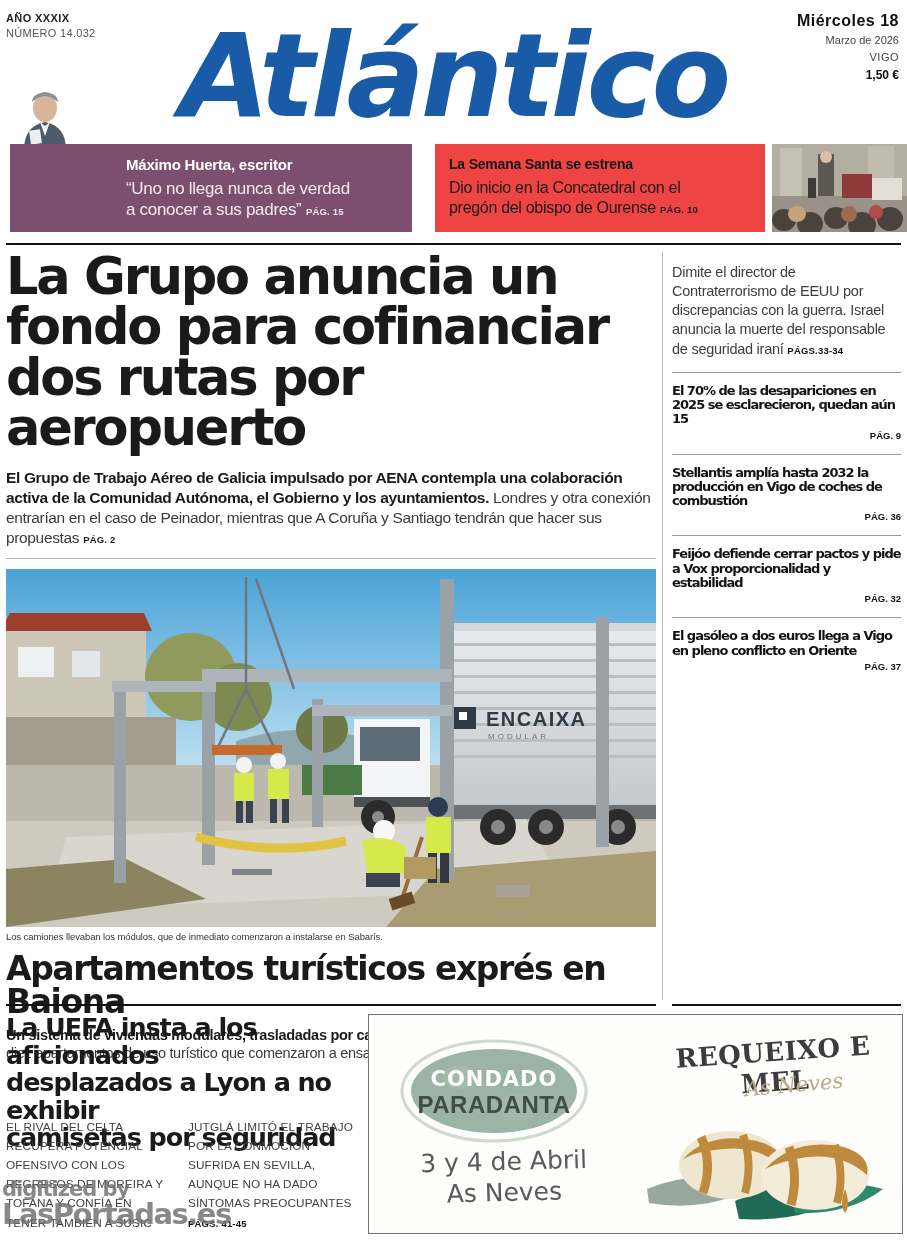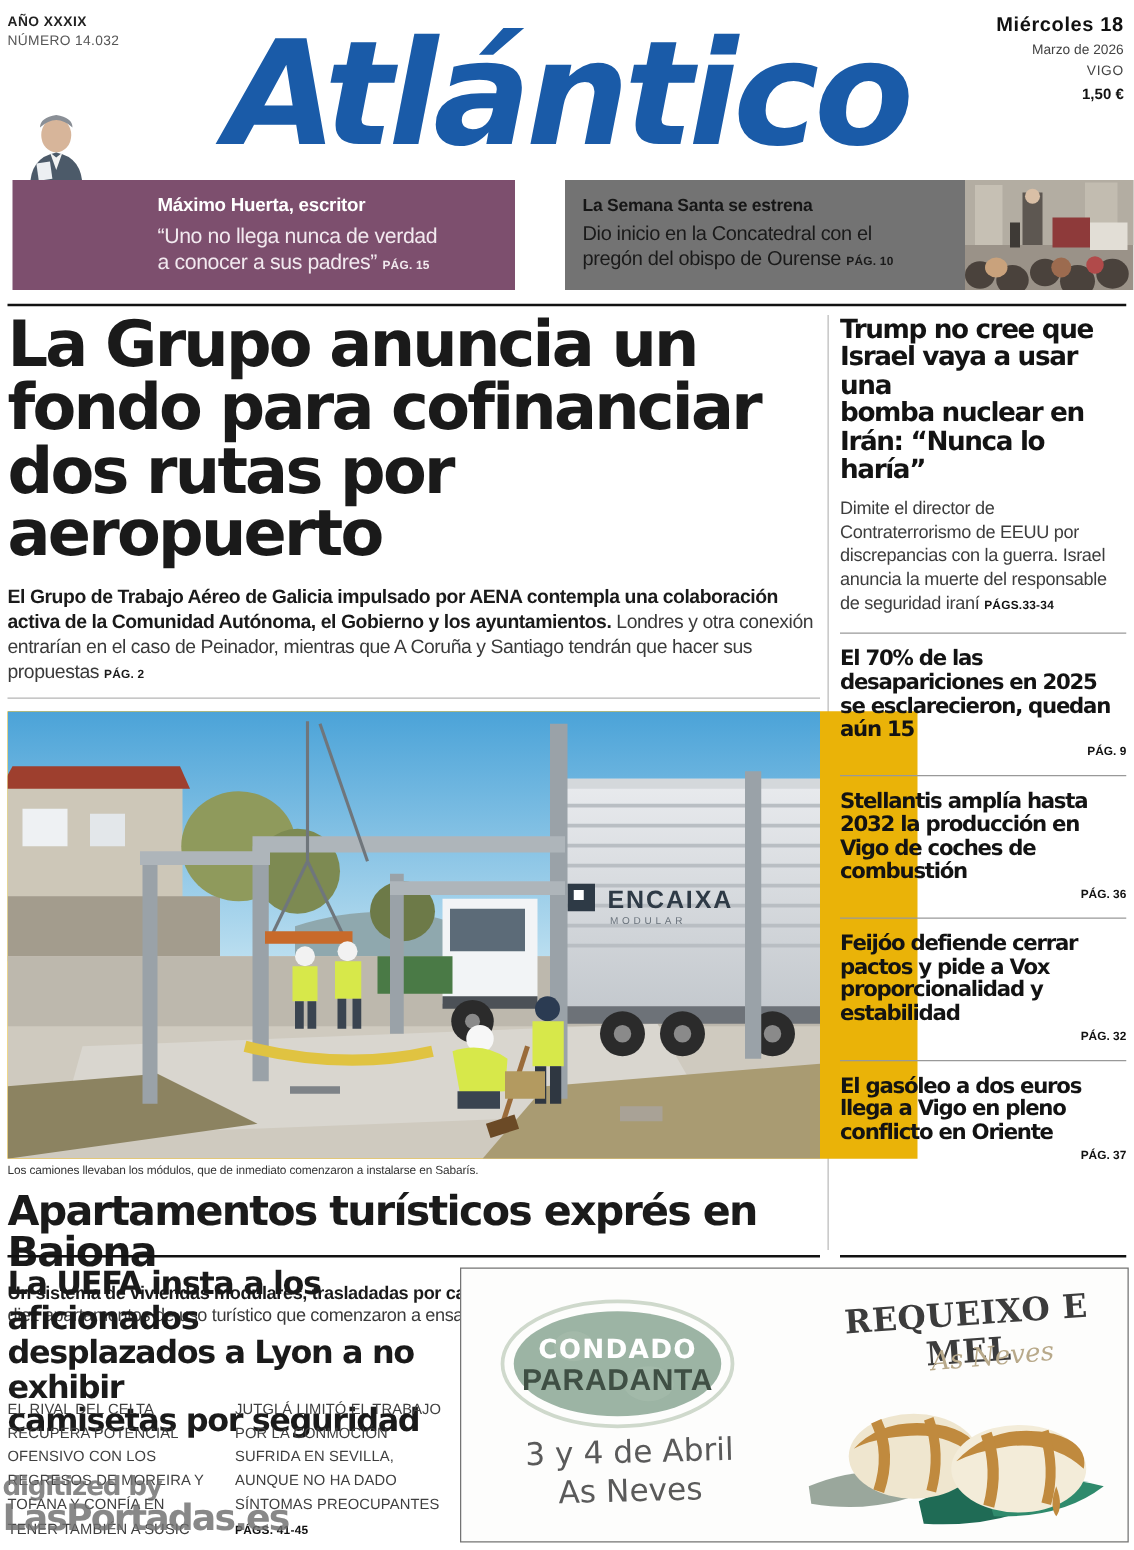--- a/index.html
+++ b/index.html
@@ -35,21 +35,21 @@
     position:absolute;left:14px;top:88px;width:62px;height:62px;
     overflow:hidden;
   }
 
   
   .promostrip{position:relative;height:92px;margin-top:4px;padding-left:28px;}
   .promo{position:absolute;top:0;height:88px;box-sizing:border-box;}
   .promo-purple{left:10px;width:402px;background:#7d4f6e;padding:12px 10px 10px 116px;}
   .promo-purple .p-kicker{color:#ffffff;font-weight:bold;font-size:15px;letter-spacing:-.2px;}
   .promo-purple .p-text{color:#f2e9ef;font-size:17px;line-height:1.22;margin-top:6px;letter-spacing:-.3px;}
-  .promo-yellow{left:452px;width:330px;background:#737373;padding:12px 10px 10px 14px;}
+  .promo-yellow{left:435px;width:330px;background:#ef4444;padding:12px 10px 10px 14px;}
   .promo-yellow .p-kicker{color:#161616;font-weight:bold;font-size:14px;letter-spacing:-.2px;}
   .promo-yellow .p-text{color:#1a1a1a;font-size:16px;line-height:1.22;margin-top:6px;letter-spacing:-.3px;}
   .pag{font-size:9.5px;font-weight:bold;letter-spacing:.2px;white-space:nowrap;}
 
   .promo-photo{position:absolute;left:772px;top:0;width:135px;height:88px;overflow:hidden;}
 
   .rule-thick{position:absolute;left:6px;right:6px;height:2px;background:#111;}
 
   
   .maincol{position:absolute;left:6px;top:252px;width:650px;}
@@ -61,21 +61,21 @@
     font-weight:bold;font-size:51px;line-height:.99;
     letter-spacing:-2.2px;color:#1a1a1a;margin:0;
   }
   .lead-deck{font-size:15.5px;line-height:1.3;margin-top:14px;letter-spacing:-.35px;color:#1a1a1a;}
   .lead-deck b{font-weight:bold;}
   .lead-deck .light{color:#3a3a3a;}
 
   .hr-main{height:1px;background:#b5b5b5;margin:9px 0 0 0;}
 
   
-  .photo-main{position:relative;width:728px;height:358px;margin-top:10px;overflow:hidden;background:#eab308;}
+  .photo-main{position:relative;width:650px;height:358px;margin-top:10px;overflow:hidden;background:#f9a8d4;}
   .photo-cap{font-size:9.5px;color:#333;margin-top:4px;letter-spacing:-.1px;}
 
   .baiona-head{
     font-family:"DejaVu Sans", sans-serif;
     font-weight:bold;font-size:33px;line-height:1.02;
     letter-spacing:-1.4px;margin-top:10px;color:#1a1a1a;
   }
   .baiona-deck{font-size:14.5px;line-height:1.28;margin-top:7px;letter-spacing:-.3px;}
   .baiona-deck .light{color:#3a3a3a;}
 
@@ -84,21 +84,21 @@
     font-family:"DejaVu Sans", sans-serif;
     font-weight:bold;font-size:21px;line-height:1.07;
     letter-spacing:-1.1px;color:#131313;margin:0;
   }
   .side-body{font-size:14.5px;line-height:1.32;color:#3d3d3d;margin-top:11px;letter-spacing:-.25px;}
   .side-body .pag{color:#111;}
   .side-sep{height:1px;background:#999;margin:13px 0 11px 0;}
   .brief{margin-bottom:0;}
   .brief-head{
     font-family:"DejaVu Sans", sans-serif;
-    font-weight:bold;font-size:17px;line-height:1.1;
+    font-weight:bold;font-size:13px;line-height:1.1;
     letter-spacing:-1px;color:#131313;
   }
   .brief-pag{text-align:right;font-size:9.5px;font-weight:bold;margin-top:3px;color:#111;}
 
   
   .botrule{position:absolute;left:6px;top:1004px;width:650px;height:2px;background:#111;}
   .botrule2{position:absolute;left:672px;top:1004px;width:229px;height:2px;background:#111;}
   .uefa{position:absolute;left:6px;top:1014px;width:348px;}
   .uefa-head{
     font-family:"DejaVu Sans", sans-serif;
@@ -359,26 +359,20 @@
 
     <div class="baiona-head">Apartamentos turísticos exprés en Baiona</div>
     <div class="baiona-deck">
       <b>Un sistema de viviendas modulares, trasladadas por carretera desde Gondomar a Sabarís.</b><span class="light"> Serán diez apartamentos de uso turístico que comenzaron a ensamblarse</span>
       <span class="pag">PÁG. 17</span>
     </div>
   </div>
 
   <div class="sidecol">
 
-    <h2 class="side-head">
-      <span>Trump no cree que</span><br>
-      <span>Israel vaya a usar una</span><br>
-      <span>bomba nuclear en</span><br>
-      <span>Irán: “Nunca lo haría”</span>
-    </h2>
 
     <div class="side-body">
       <span>Dimite el director de Contraterrorismo de EEUU por discrepancias con la guerra. Israel anuncia la muerte del responsable de seguridad iraní</span>
       <span class="pag">PÁGS.33-34</span>
     </div>
 
     <div class="side-sep"></div>
     <div class="brief">
       <div class="brief-head">El 70% de las desapariciones en 2025 se esclarecieron, quedan aún 15</div>
       <div class="brief-pag">PÁG. 9</div>

